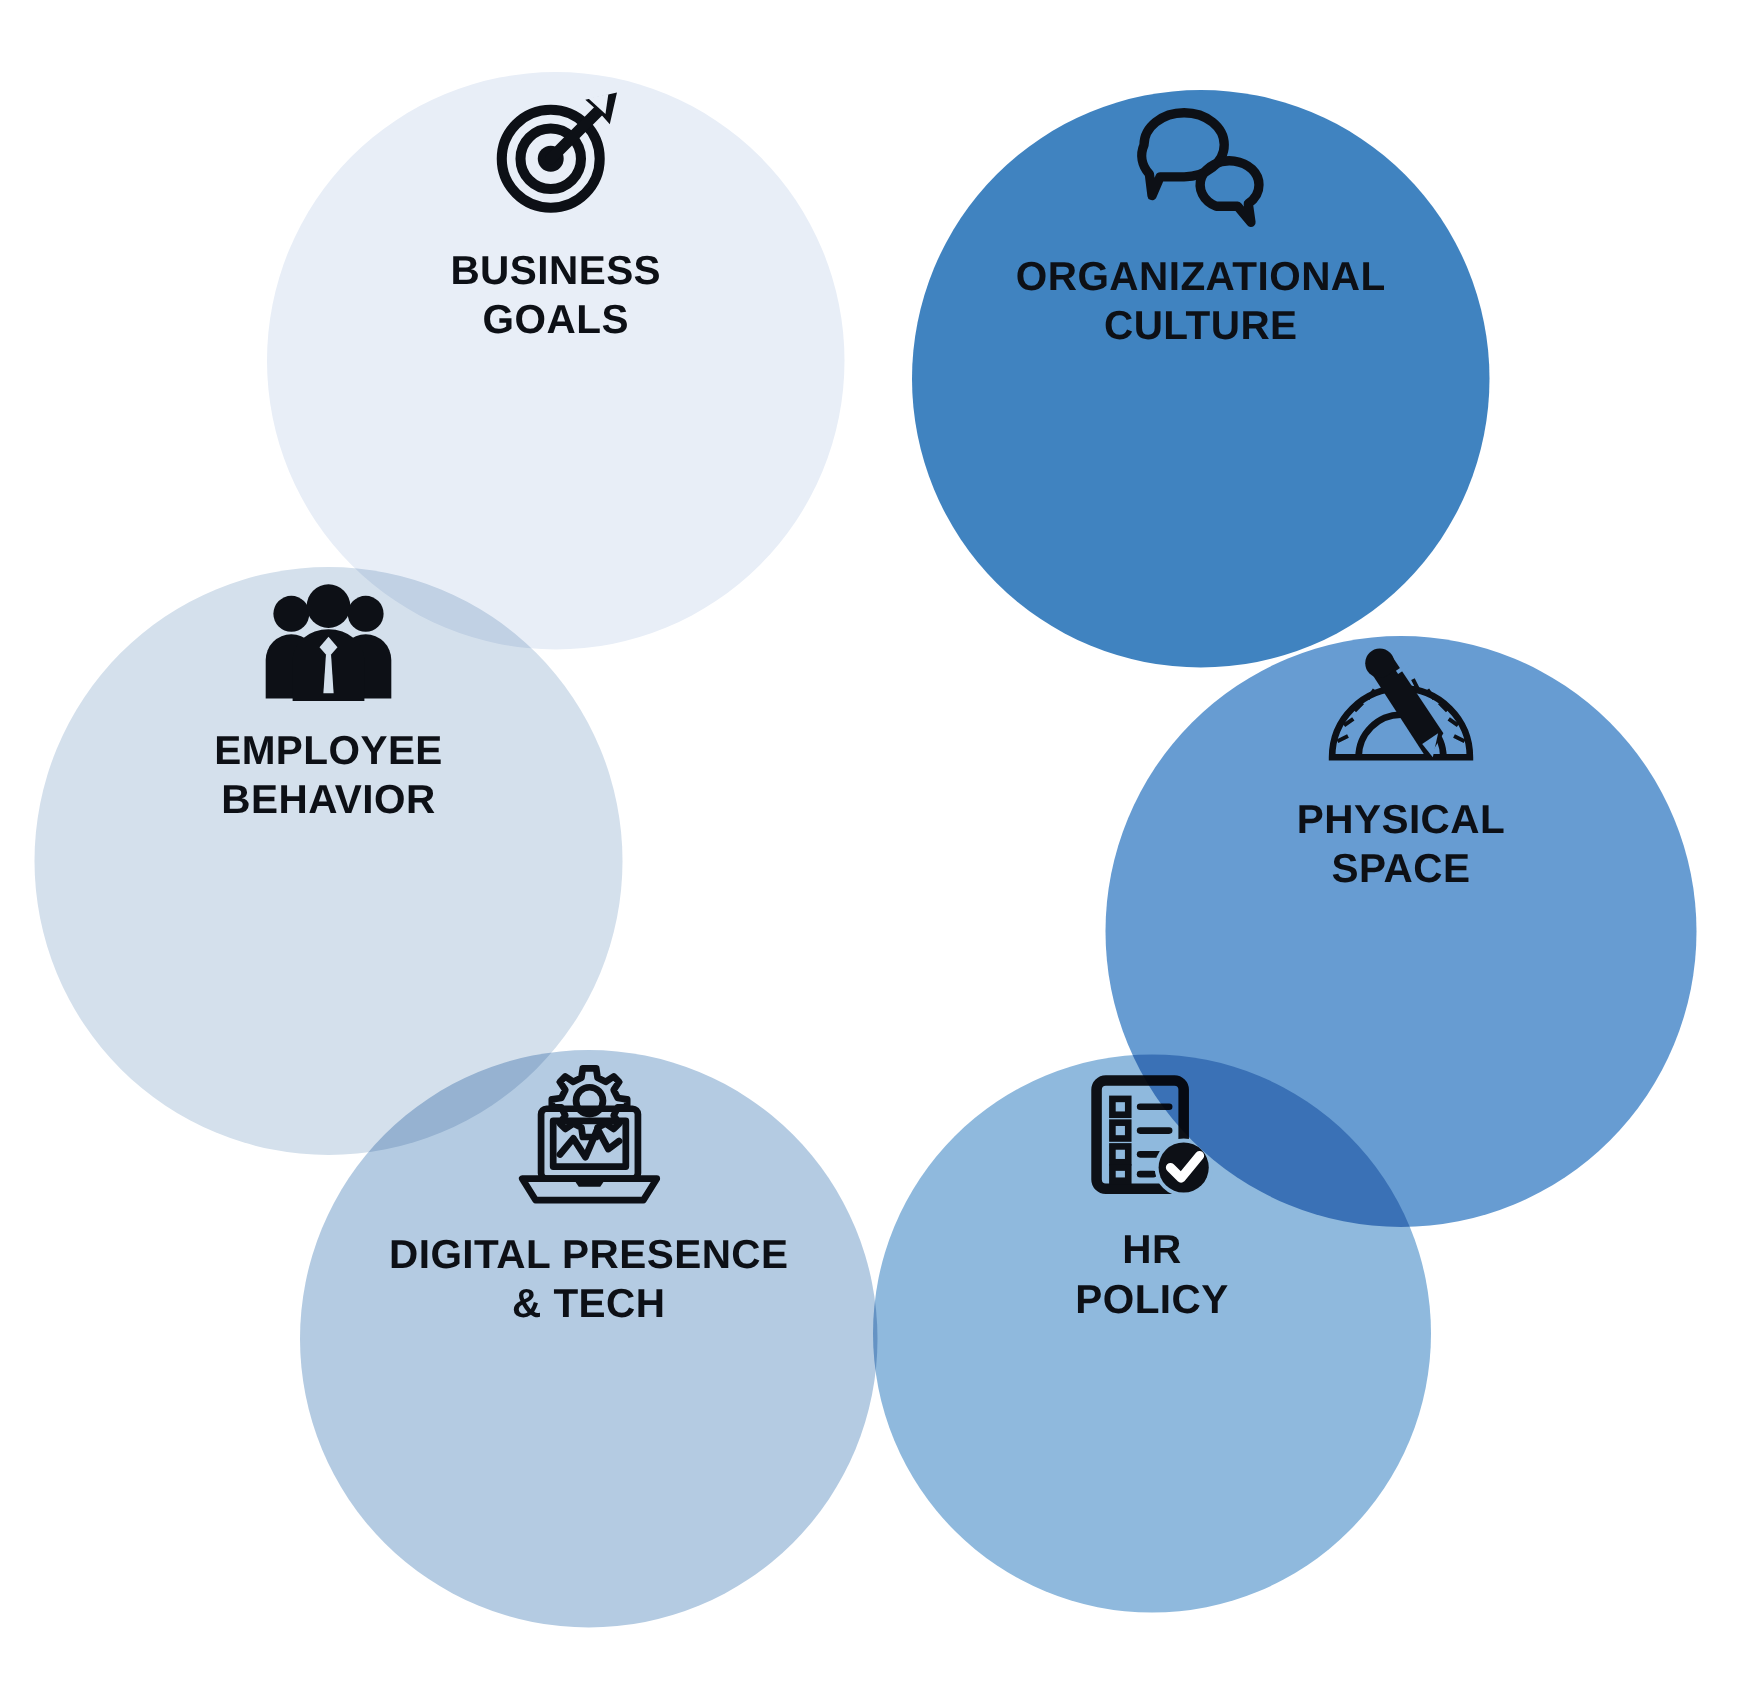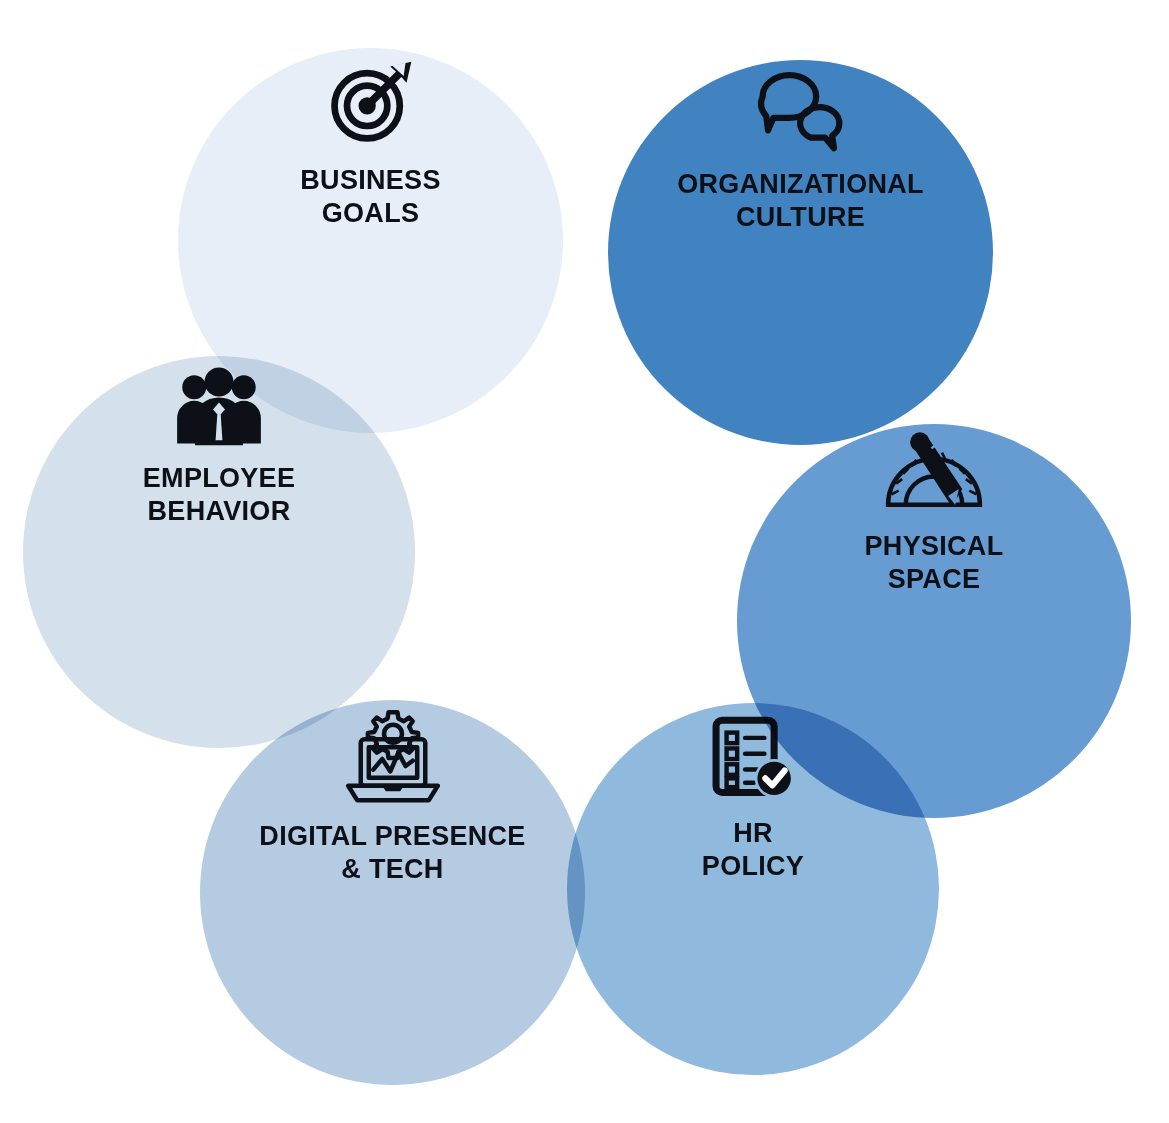--- a/index.html
+++ b/index.html
@@ -55,30 +55,30 @@
   }
 
   
   #bubble-business-goals {
     left: 178px;  top: 48px;   width: 385px; height: 385px;
   }
   #bubble-organizational-culture {
     left: 608px;  top: 60px;   width: 385px; height: 385px;
   }
   #bubble-employee-behavior {
-    left: 23px;   top: 356px;  width: 392px; height: 392px;
+    left: 23px;   top: 378px;  width: 392px; height: 392px;
   }
   #bubble-physical-space {
     left: 737px;  top: 424px;  width: 394px; height: 394px;
   }
   #bubble-digital-presence {
     left: 200px;  top: 700px;  width: 385px; height: 385px;
   }
   #bubble-hr-policy {
-    left: 567px;  top: 703px;  width: 372px; height: 372px;
+    left: 582px;  top: 703px;  width: 372px; height: 372px;
   }
 
   
   #bubble-business-goals .bubble-inner { transform: translateY(6px); }
   #bubble-organizational-culture .bubble-inner { transform: translateY(4px); }
   #bubble-employee-behavior .bubble-inner { transform: translateY(8px); }
   #bubble-physical-space .bubble-inner { transform: translateY(6px); }
   #bubble-digital-presence .bubble-inner { transform: translateY(10px); }
   #bubble-hr-policy .bubble-inner { transform: translateY(12px); }
 </style>

